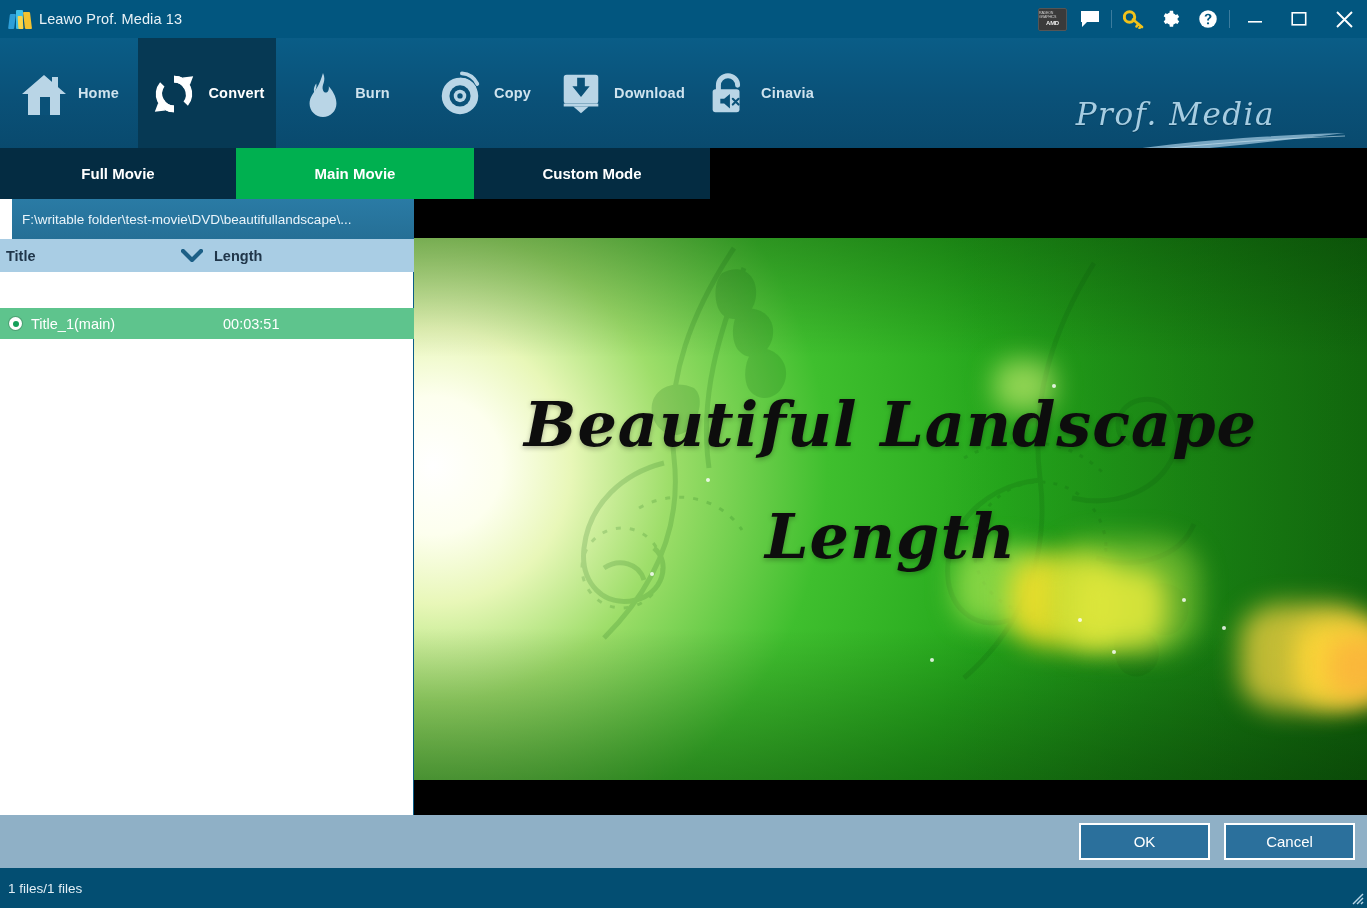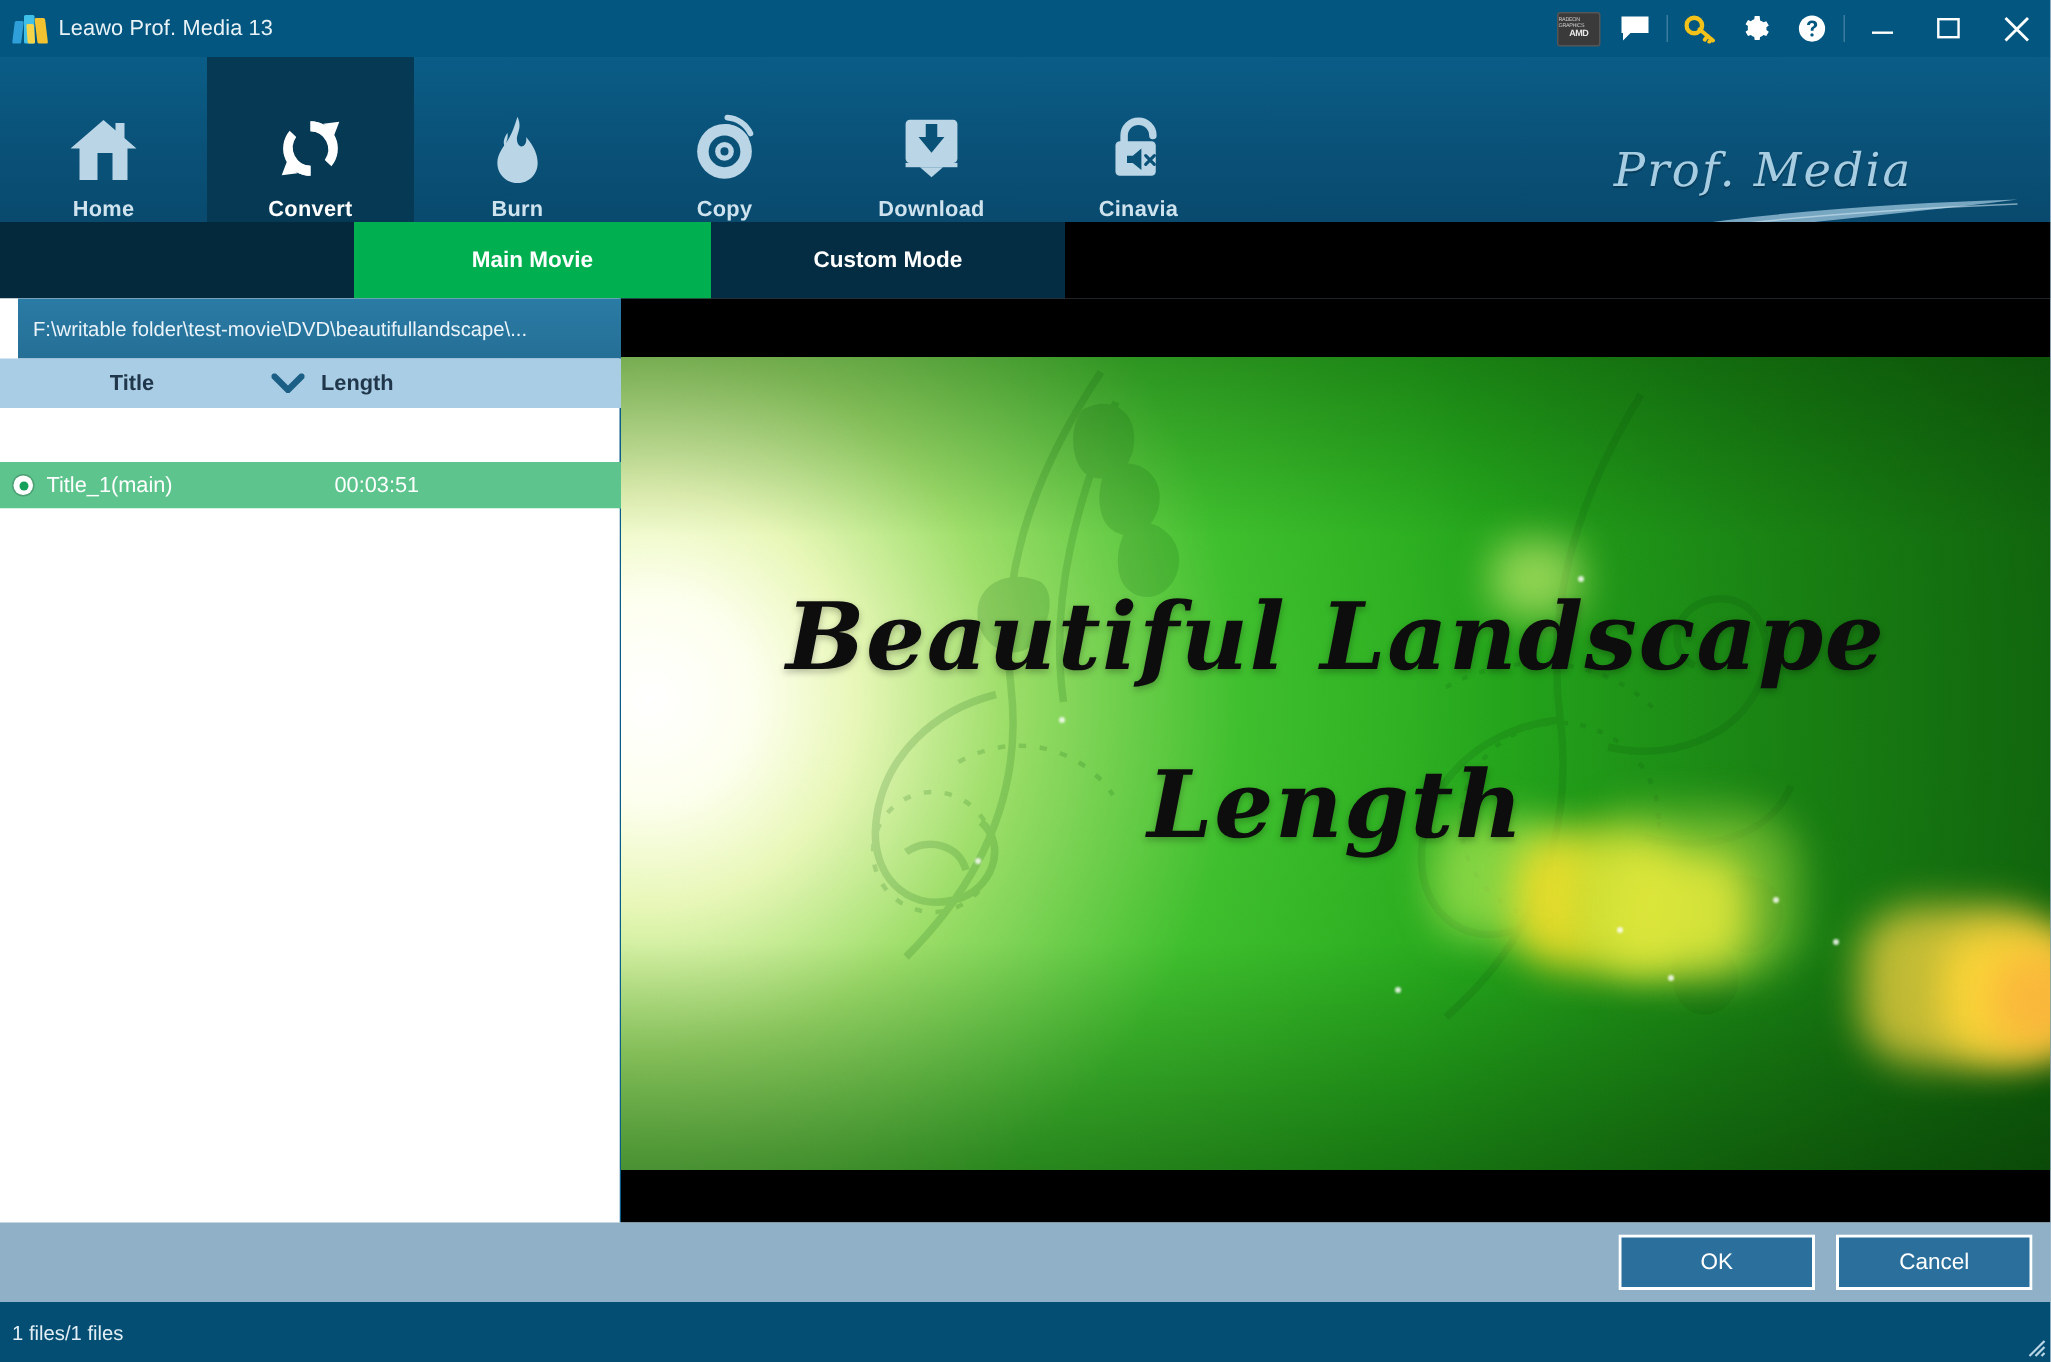--- a/index.html
+++ b/index.html
@@ -45,21 +45,21 @@
   .tb-min,.tb-max { width:44px; }
 
   
   .navbar {
     position:absolute; left:0; top:38px; width:1367px; height:110px;
     background:linear-gradient(180deg,#0a5d87 0%,#0a5178 55%,#094a6e 100%);
   }
   .nav-items { position:absolute; left:0; top:0; display:flex; height:110px; }
   .nav-item {
     width:138px; height:110px;
-    display:flex; flex-direction:column; align-items:center; justify-content:flex-end;
+    display:flex; flex-direction:row; align-items:center; justify-content:center;
     gap:9px; color:#cfe3ee; cursor:pointer;
   }
   .nav-item.active { background:#063954; color:#ffffff; }
   .nav-item .nic { height:50px; display:flex; align-items:flex-end; justify-content:center; }
   .nav-item .nlabel { font-size:14.5px; font-weight:bold; letter-spacing:.2px; }
   .nav-item.active .nlabel { color:#ffffff; }
 
   .brand {
     position:absolute; right:20px; top:52px; width:300px; height:80px;
     pointer-events:none;
@@ -100,21 +100,21 @@
     padding:0 10px; overflow:hidden;margin-left:12px;
   }
   .pathbar .ptext {
     color:#eaf4fa; font-size:13.5px; white-space:nowrap; overflow:hidden;
   }
   .list-head {
     height:33px; width:414px; background:#a9cde4;
     display:flex; align-items:center; color:#20364a;
     font-size:14.5px; font-weight:bold;
   }
-  .col-title { width:170px; padding-left:6px;text-align:center; }
+  .col-title { width:170px; padding-left:6px; }
   .col-sort  { width:44px; display:flex; align-items:center; justify-content:center; }
   .col-len   { flex:1; padding-left:0px; }
   .row {
     height:31px; width:414px; background:#5ec48d;
     display:flex; align-items:center; color:#ffffff; font-size:14.5px;
     cursor:pointer;
     margin-top:36px;
   }
   .row .radio {
     width:13px; height:13px; border-radius:50%;
@@ -338,20 +338,21 @@
     <div class="brand">
       <span class="brand-text">Prof. Media</span>
       <svg width="300" height="40" viewBox="0 0 300 40" style="position:absolute;left:0;top:40px;">
         <path d="M2 34 C 90 14, 200 6, 298 3 C 210 14, 100 24, 2 34 Z" fill="#9dc6de" opacity=".75"></path>
         <path d="M2 36 C 90 18, 200 10, 298 6" stroke="#cfe6f2" stroke-width="1" fill="none" opacity=".6"></path>
       </svg>
     </div>
   </div>
 
   <div class="tabsbar">
+    <div class="tab t0">Full Movie</div>
     <div class="tab t1">Main Movie</div>
     <div class="tab t2">Custom Mode</div>
     <div class="tab rest"></div>
   </div>
 
   <div class="left-panel">
     <div class="pathbar">
       <span class="ptext">F:\writable folder\test-movie\DVD\beautifullandscape\...</span>
     </div>
     <div class="list-head">

